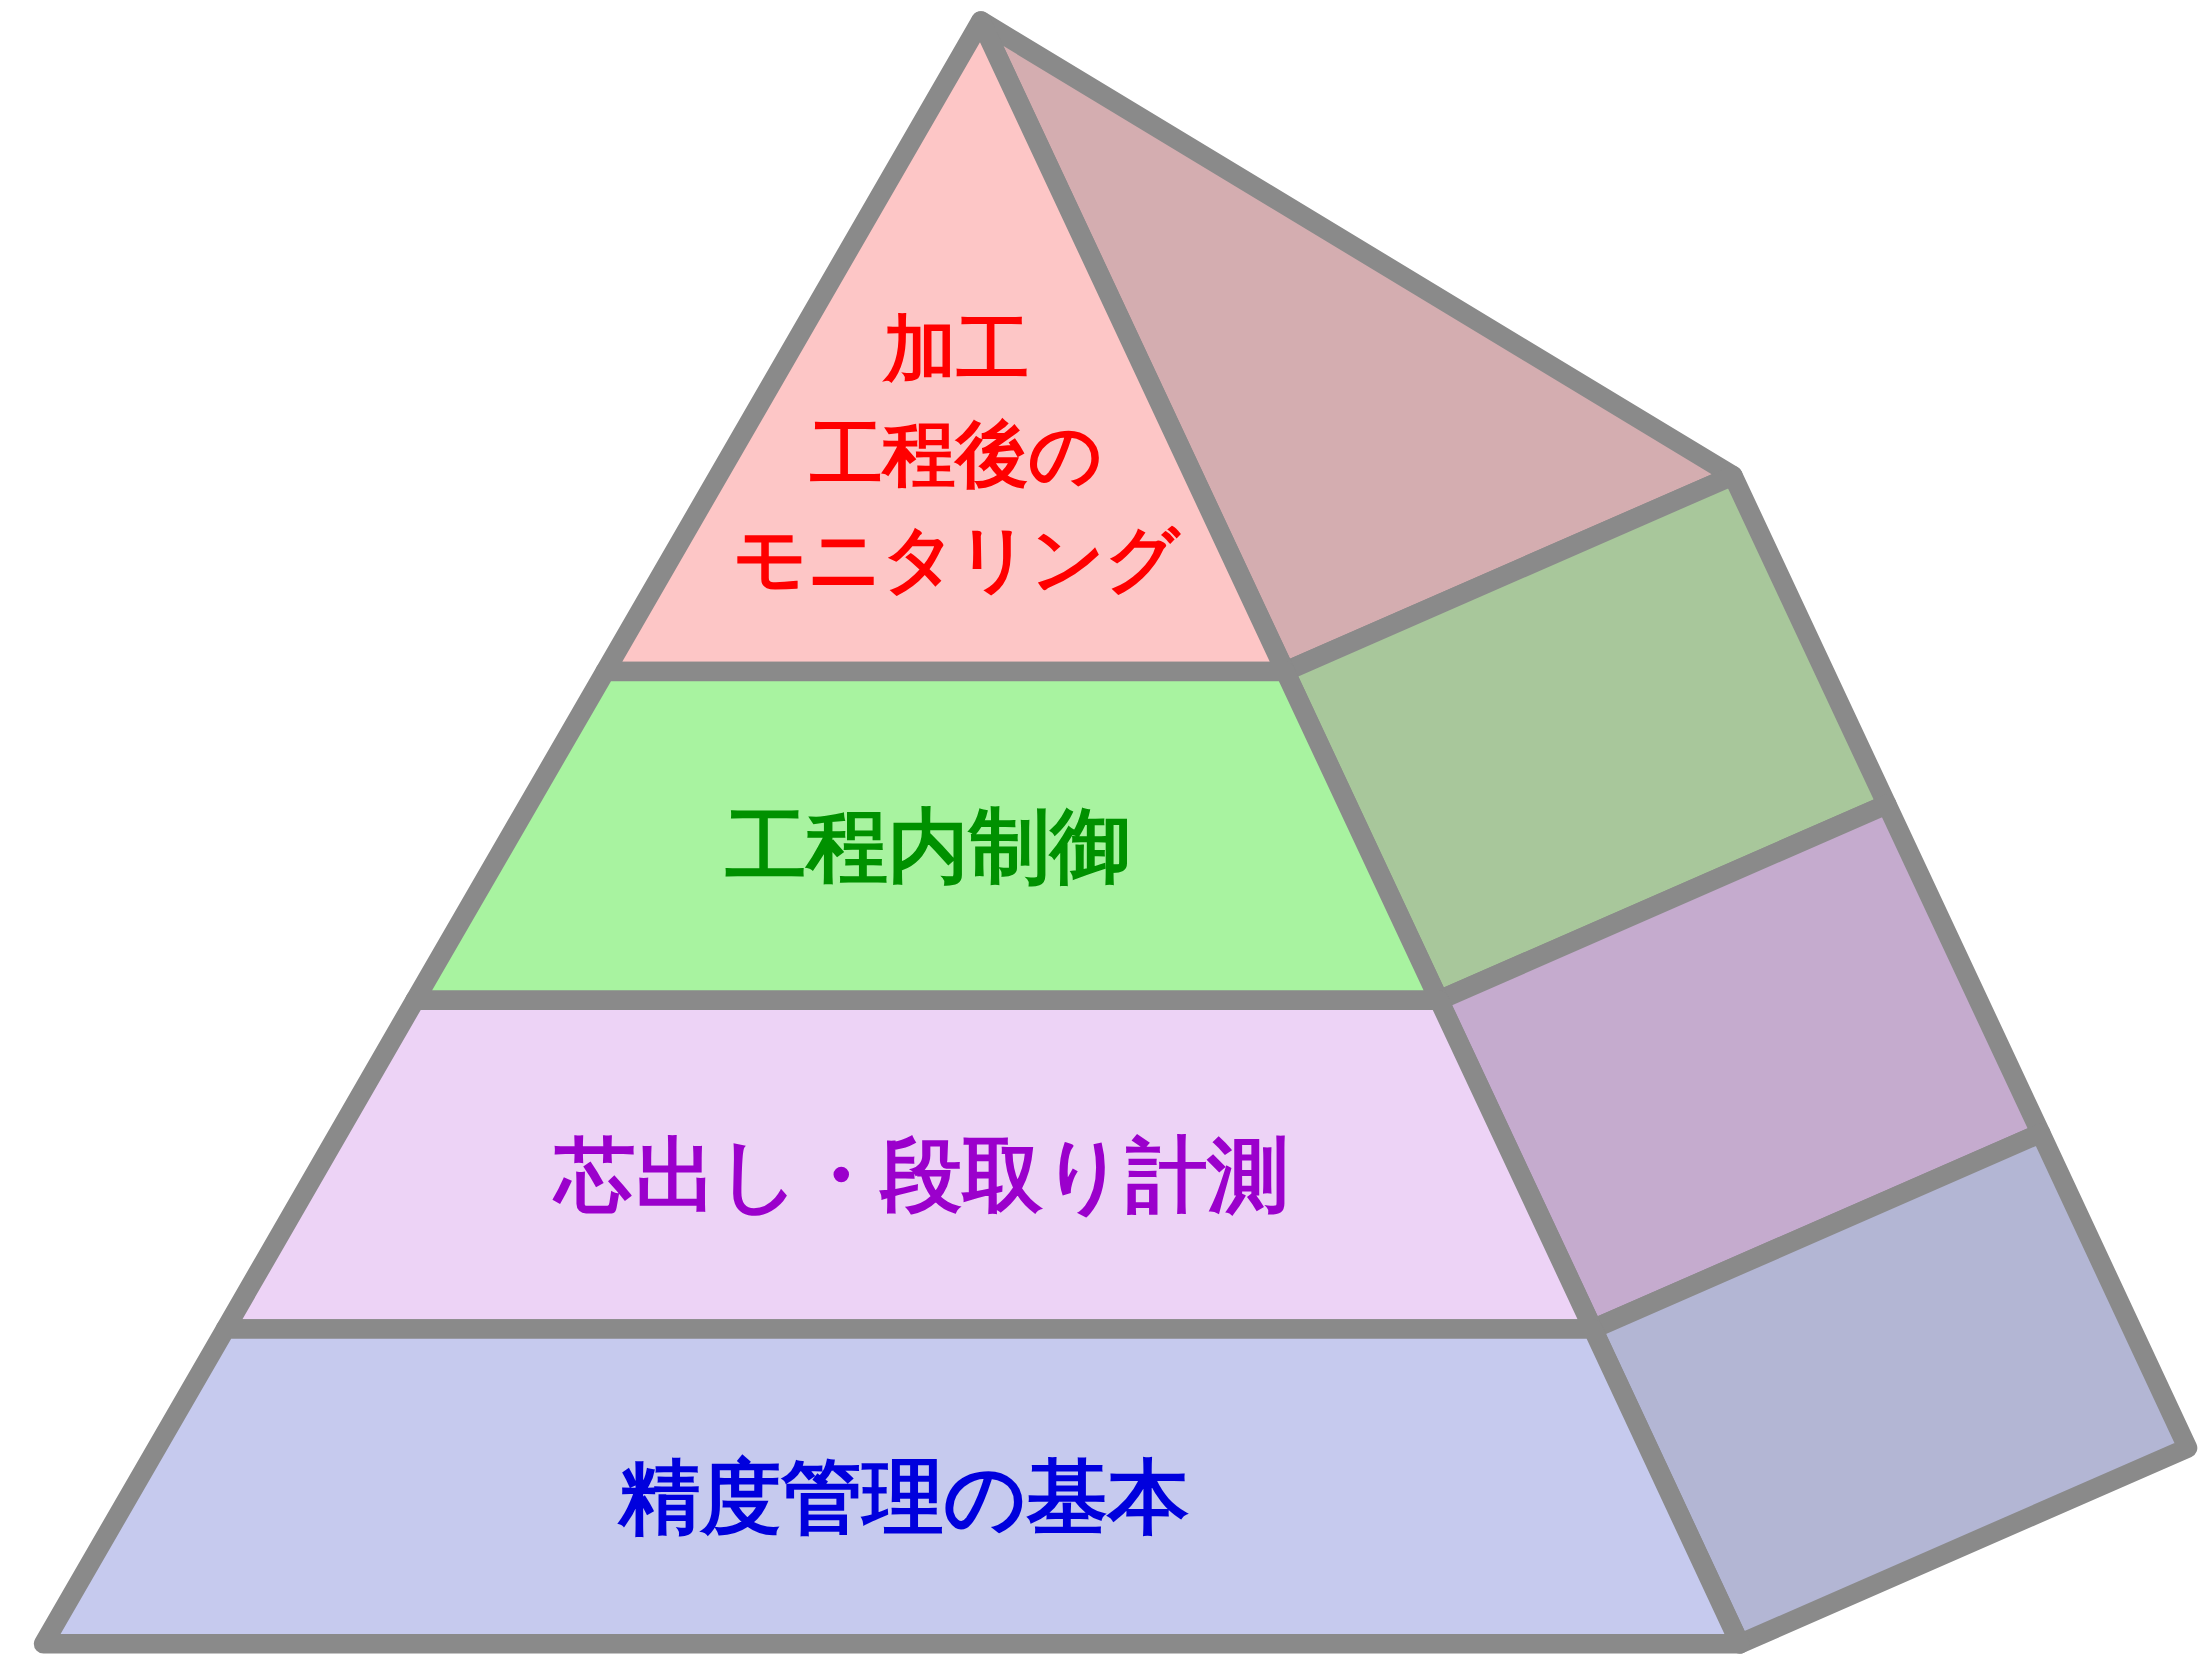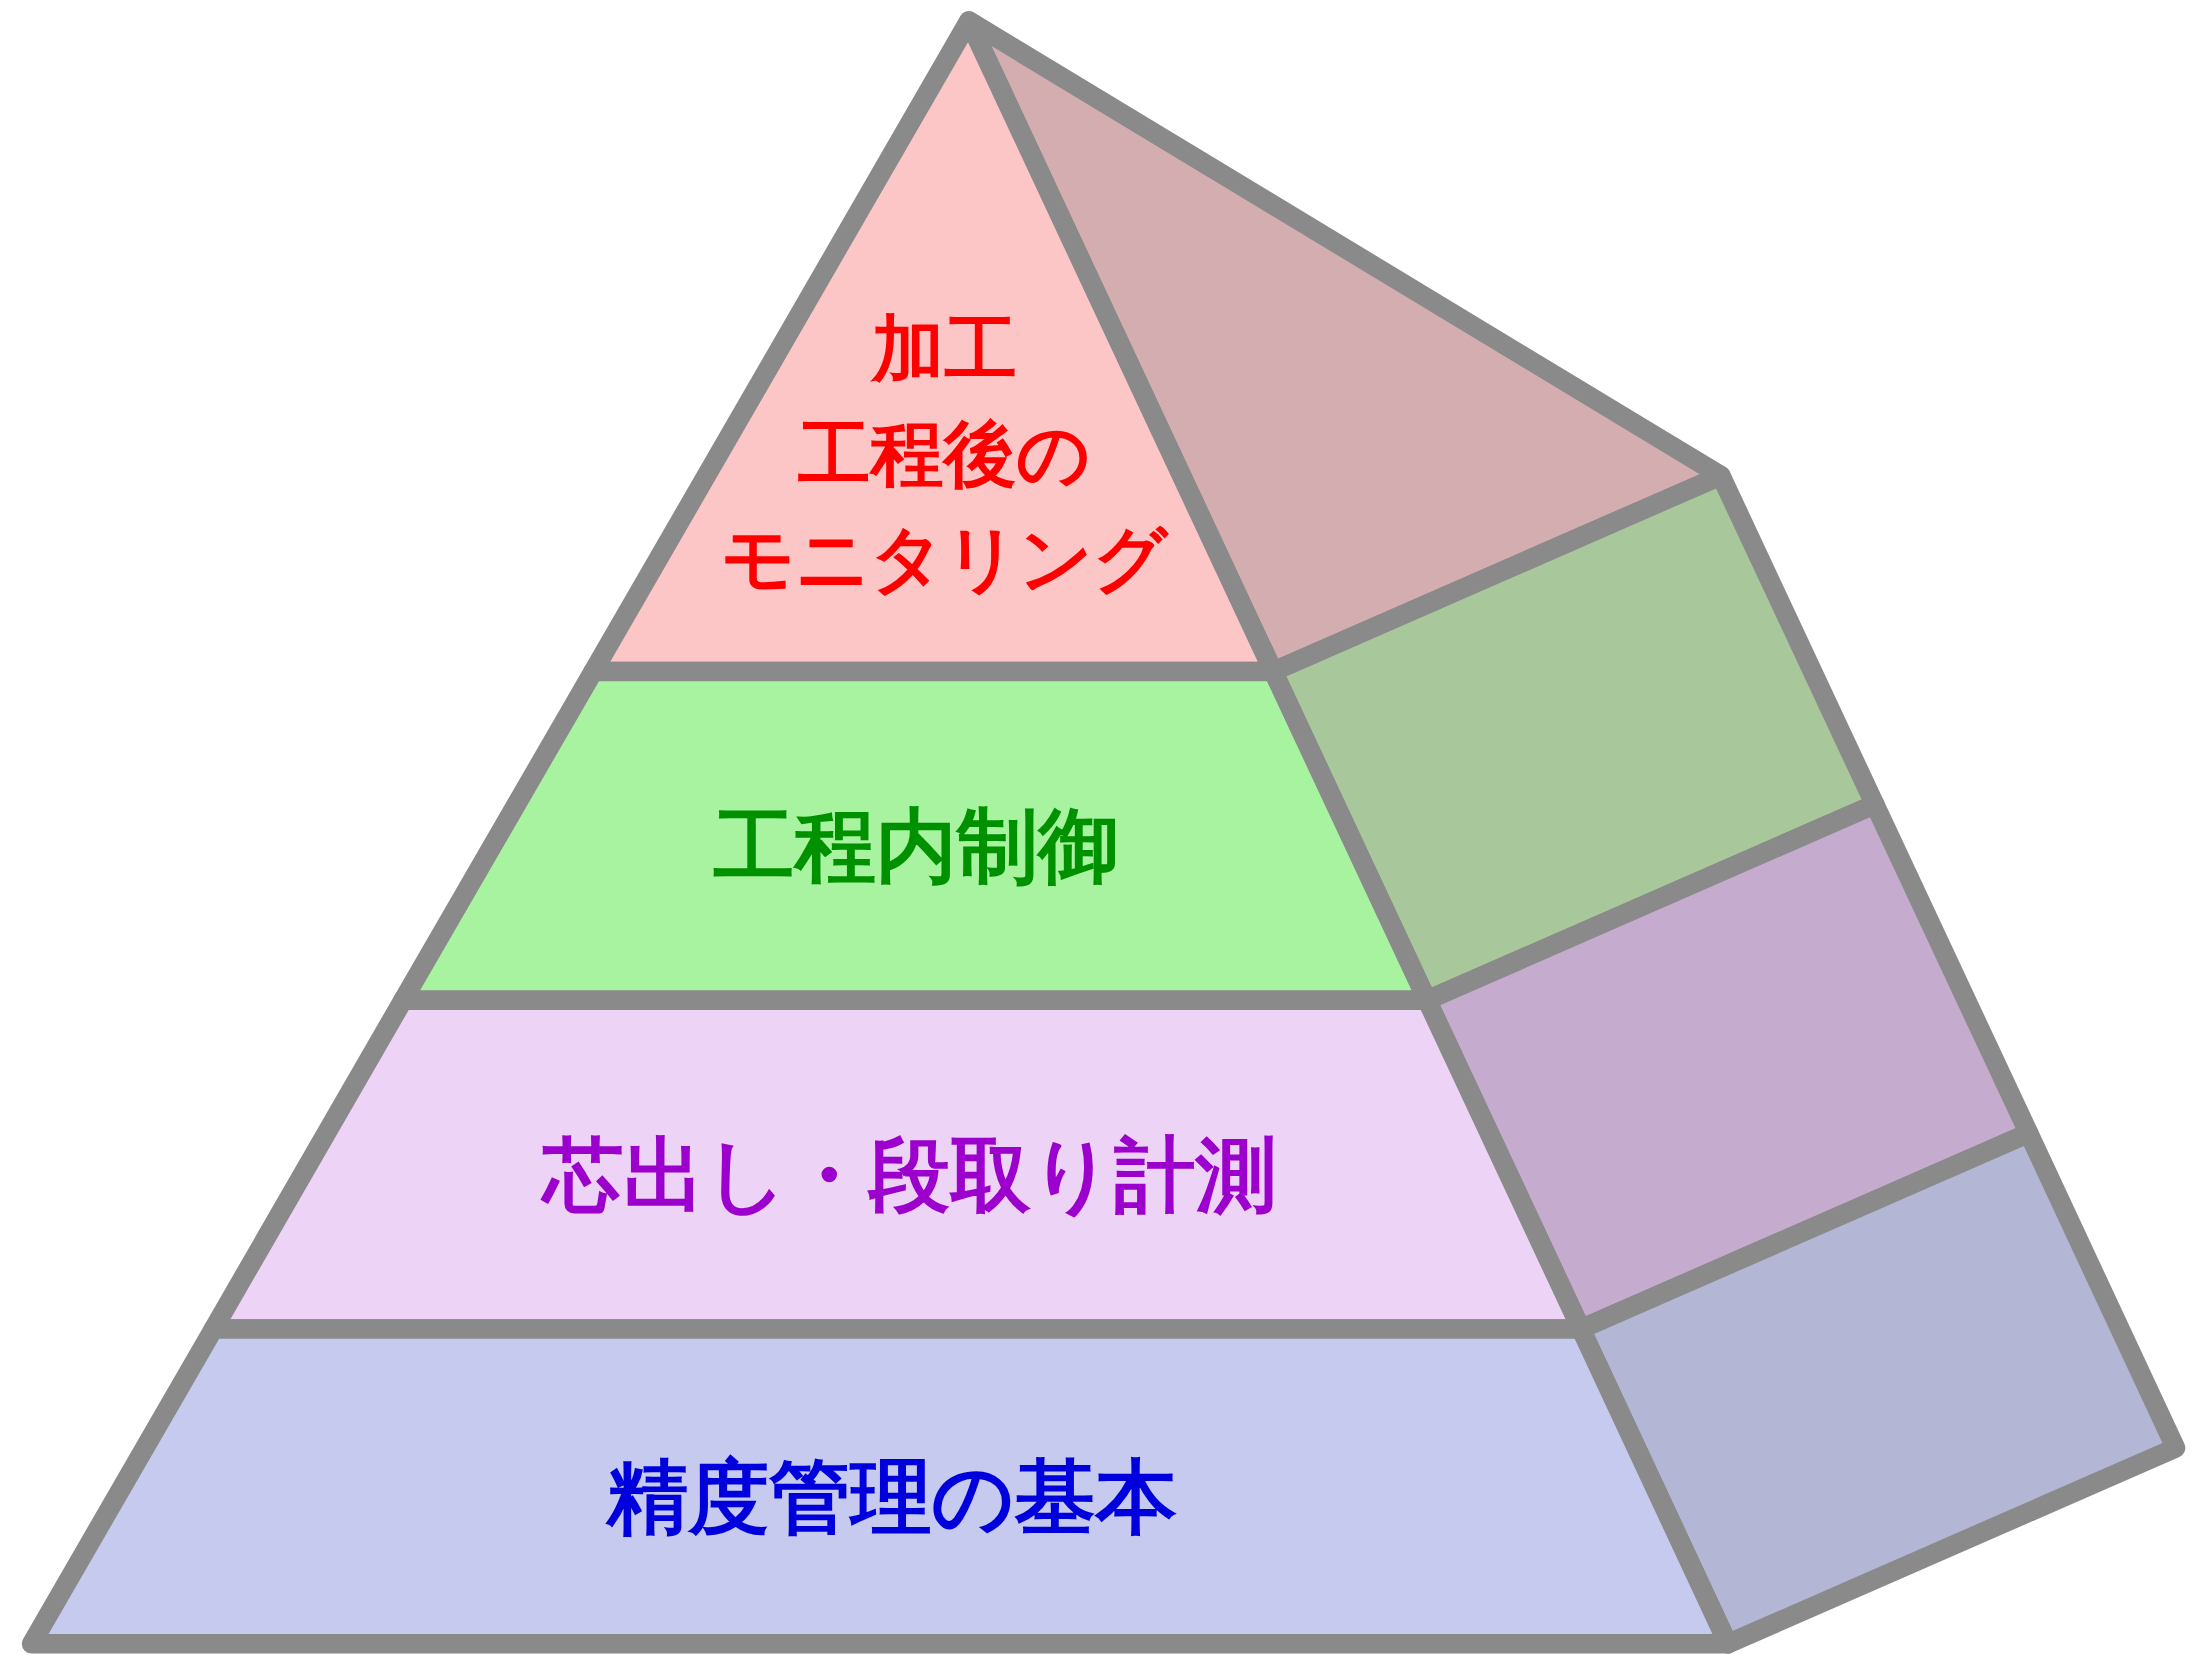--- a/index.html
+++ b/index.html
@@ -6,20 +6,21 @@
     margin: 0;
     padding: 0;
     background: #ffffff;
   }
   .stage {
     width: 1881px;
     height: 1669px;
     position: relative;
     background: #ffffff;
     font-family: "Liberation Sans", "DejaVu Sans", sans-serif;
+    padding-left: 12px;
   }
   svg { display: block; }
   .face {
     stroke-linejoin: round;
     stroke-linecap: round;
   }
   .layer-label {
     font-family: "Liberation Sans", "DejaVu Sans", sans-serif;
     font-weight: bold;
     text-anchor: middle;

